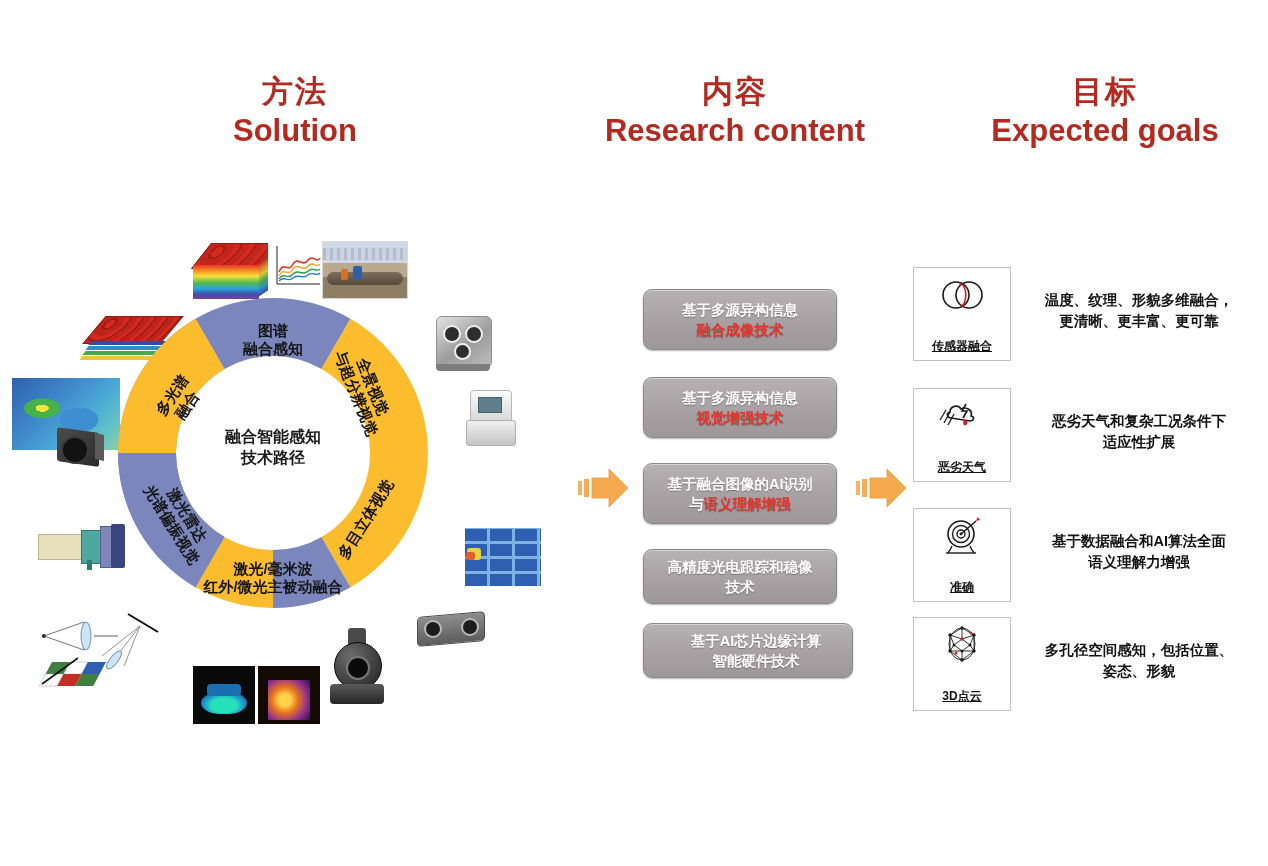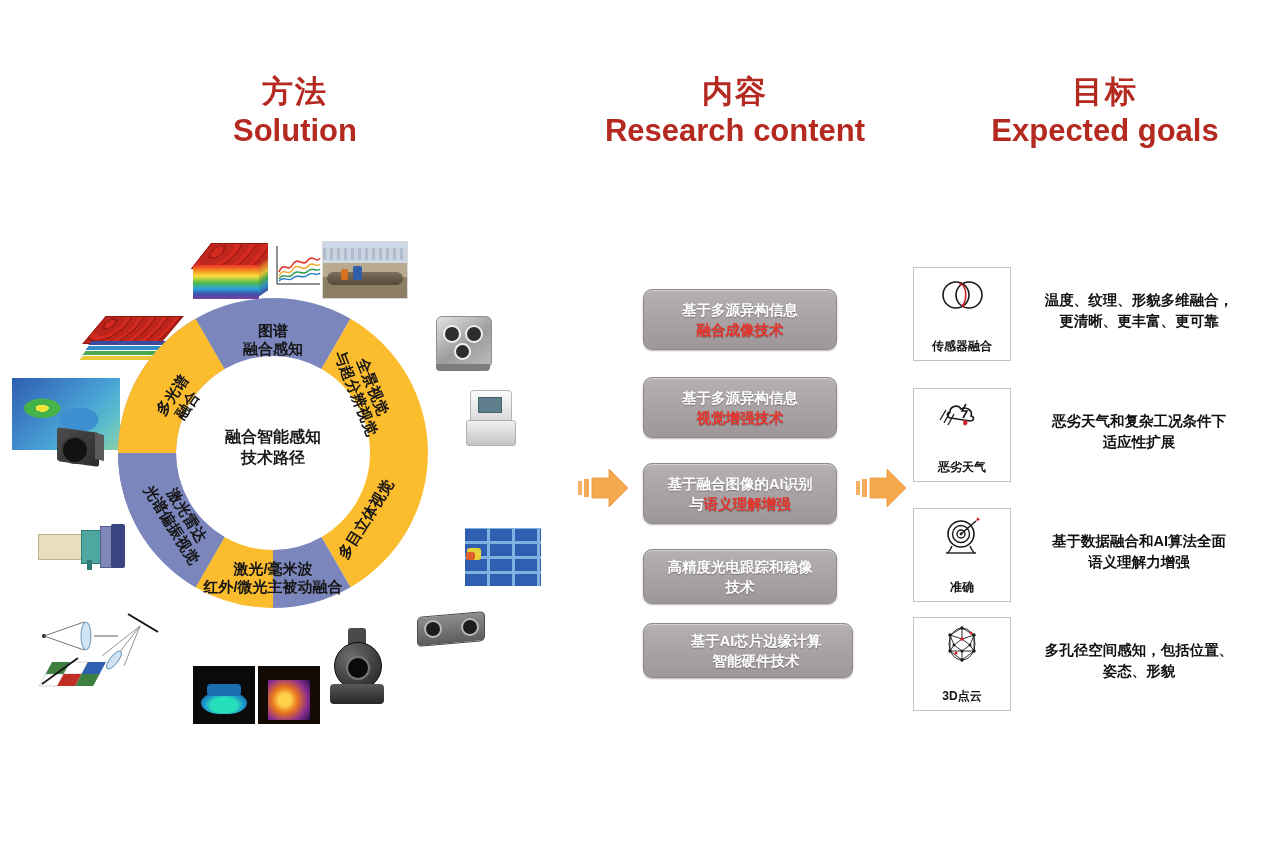--- a/index.html
+++ b/index.html
@@ -69,21 +69,21 @@
   .arrow{position:absolute;top:466px;width:52px;height:44px;}
   #arrow-left{left:578px;}
   #arrow-right{left:856px;}
 
   
   .gcard{
     position:absolute;left:913px;width:96px;height:92px;
     border:1px solid #c3c3c3;background:#fff;
     display:flex;flex-direction:column;align-items:center;justify-content:center;
   }
-  .gcard .glabel{font-size:12px;font-weight:bold;color:#111;margin-top:21px;}
+  .gcard .glabel{font-size:12px;font-weight:bold;color:#111;margin-top:21px;text-decoration:underline;}
   .gcard .gicon{width:52px;height:44px;display:block;}
   #gcard-0{top:267px;}
   #gcard-1{top:388px;}
   #gcard-2{top:508px;}
   #gcard-3{top:617px;}
 
   .gtext{
     position:absolute;left:1026px;width:226px;
     text-align:center;font-weight:bold;font-size:14.5px;
     line-height:1.45;color:#111;

